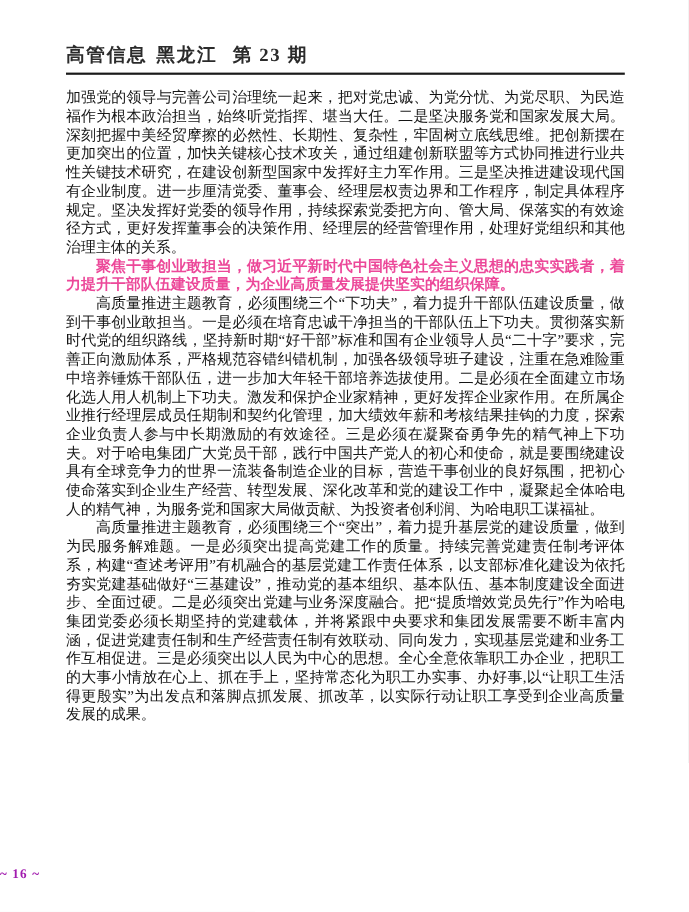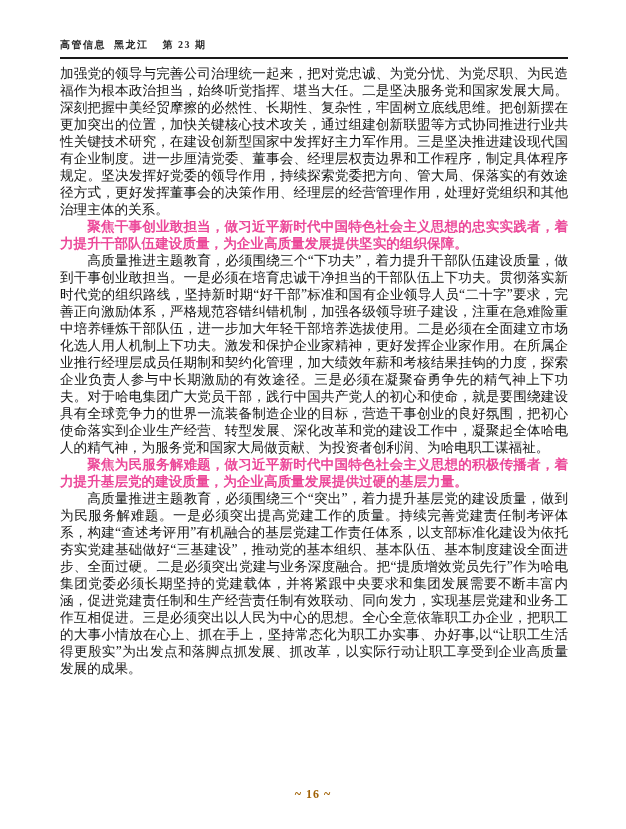--- a/index.html
+++ b/index.html
@@ -12,70 +12,69 @@
     overflow: hidden;
     font-family: "Liberation Serif", "DejaVu Serif", serif;
   }
   .header {
     position: absolute;
     top: 38px;
     left: 60px;
     right: 58px;
     padding-bottom: 5px;
     border-bottom: 2px solid #1a1a1a;
-    font-size: 10px;
+    font-size: 17px;
     font-weight: bold;
     color: #2b2b2b;
     letter-spacing: 1.5px;
     white-space: nowrap;
   }
   .header .hsep { display: inline-block; width: 8px; }
   .header .hsep2 { display: inline-block; width: 14px; }
   .content {
     position: absolute;
-    top: 65px;
+    top: 80px;
     left: 60px;
     right: 58px;
     font-size: 13.6px;
     line-height: 17px;
     color: #151515;
     text-align: justify;
   }
   .content p {
     margin: 0;
     text-indent: 2em;
   }
   .content p.no-indent { text-indent: 0; }
   .content p.bold-head { font-weight: bold; color: #ec4899; }
   .footer {
     position: absolute;
     left: 0;
     right: 0;
     bottom: 27px;
-    text-align: center;
+    text-align: left;
     font-size: 12px;
     font-weight: bold;
-    color: #a16207;
+    color: #a21caf;
     letter-spacing: 1px;
   }
 </style>
 </head>
 <body>
 
 <div class="page">
 
   <div class="header">
     <span>高管信息</span><span class="hsep"></span><span>黑龙江</span><span class="hsep2"></span><span>第 23 期</span>
   </div>
 
   <div class="content">
     <p class="no-indent">加强党的领导与完善公司治理统一起来，把对党忠诚、为党分忧、为党尽职、为民造福作为根本政治担当，始终听党指挥、堪当大任。二是坚决服务党和国家发展大局。深刻把握中美经贸摩擦的必然性、长期性、复杂性，牢固树立底线思维。把创新摆在更加突出的位置，加快关键核心技术攻关，通过组建创新联盟等方式协同推进行业共性关键技术研究，在建设创新型国家中发挥好主力军作用。三是坚决推进建设现代国有企业制度。进一步厘清党委、董事会、经理层权责边界和工作程序，制定具体程序规定。坚决发挥好党委的领导作用，持续探索党委把方向、管大局、保落实的有效途径方式，更好发挥董事会的决策作用、经理层的经营管理作用，处理好党组织和其他治理主体的关系。</p>
     <p class="bold-head">聚焦干事创业敢担当，做习近平新时代中国特色社会主义思想的忠实实践者，着力提升干部队伍建设质量，为企业高质量发展提供坚实的组织保障。</p>
     <p>高质量推进主题教育，必须围绕三个“下功夫”，着力提升干部队伍建设质量，做到干事创业敢担当。一是必须在培育忠诚干净担当的干部队伍上下功夫。贯彻落实新时代党的组织路线，坚持新时期“好干部”标准和国有企业领导人员“二十字”要求，完善正向激励体系，严格规范容错纠错机制，加强各级领导班子建设，注重在急难险重中培养锤炼干部队伍，进一步加大年轻干部培养选拔使用。二是必须在全面建立市场化选人用人机制上下功夫。激发和保护企业家精神，更好发挥企业家作用。在所属企业推行经理层成员任期制和契约化管理，加大绩效年薪和考核结果挂钩的力度，探索企业负责人参与中长期激励的有效途径。三是必须在凝聚奋勇争先的精气神上下功夫。对于哈电集团广大党员干部，践行中国共产党人的初心和使命，就是要围绕建设具有全球竞争力的世界一流装备制造企业的目标，营造干事创业的良好氛围，把初心使命落实到企业生产经营、转型发展、深化改革和党的建设工作中，凝聚起全体哈电人的精气神，为服务党和国家大局做贡献、为投资者创利润、为哈电职工谋福祉。</p>
-    <p class="bold-head">聚焦为民服务解难题，做习近平新时代中国特色社会主义思想的积极传播者，着力提升基层党的建设质量，为企业高质量发展提供过硬的基层力量。</p>
     <p>高质量推进主题教育，必须围绕三个“突出”，着力提升基层党的建设质量，做到为民服务解难题。一是必须突出提高党建工作的质量。持续完善党建责任制考评体系，构建“查述考评用”有机融合的基层党建工作责任体系，以支部标准化建设为依托夯实党建基础做好“三基建设”，推动党的基本组织、基本队伍、基本制度建设全面进步、全面过硬。二是必须突出党建与业务深度融合。把“提质增效党员先行”作为哈电集团党委必须长期坚持的党建载体，并将紧跟中央要求和集团发展需要不断丰富内涵，促进党建责任制和生产经营责任制有效联动、同向发力，实现基层党建和业务工作互相促进。三是必须突出以人民为中心的思想。全心全意依靠职工办企业，把职工的大事小情放在心上、抓在手上，坚持常态化为职工办实事、办好事,以“让职工生活得更殷实”为出发点和落脚点抓发展、抓改革，以实际行动让职工享受到企业高质量发展的成果。</p>
   </div>
 
   <div class="footer">
     <span>~ 16 ~</span>
   </div>
 
 </div>
 
 </body></html>

